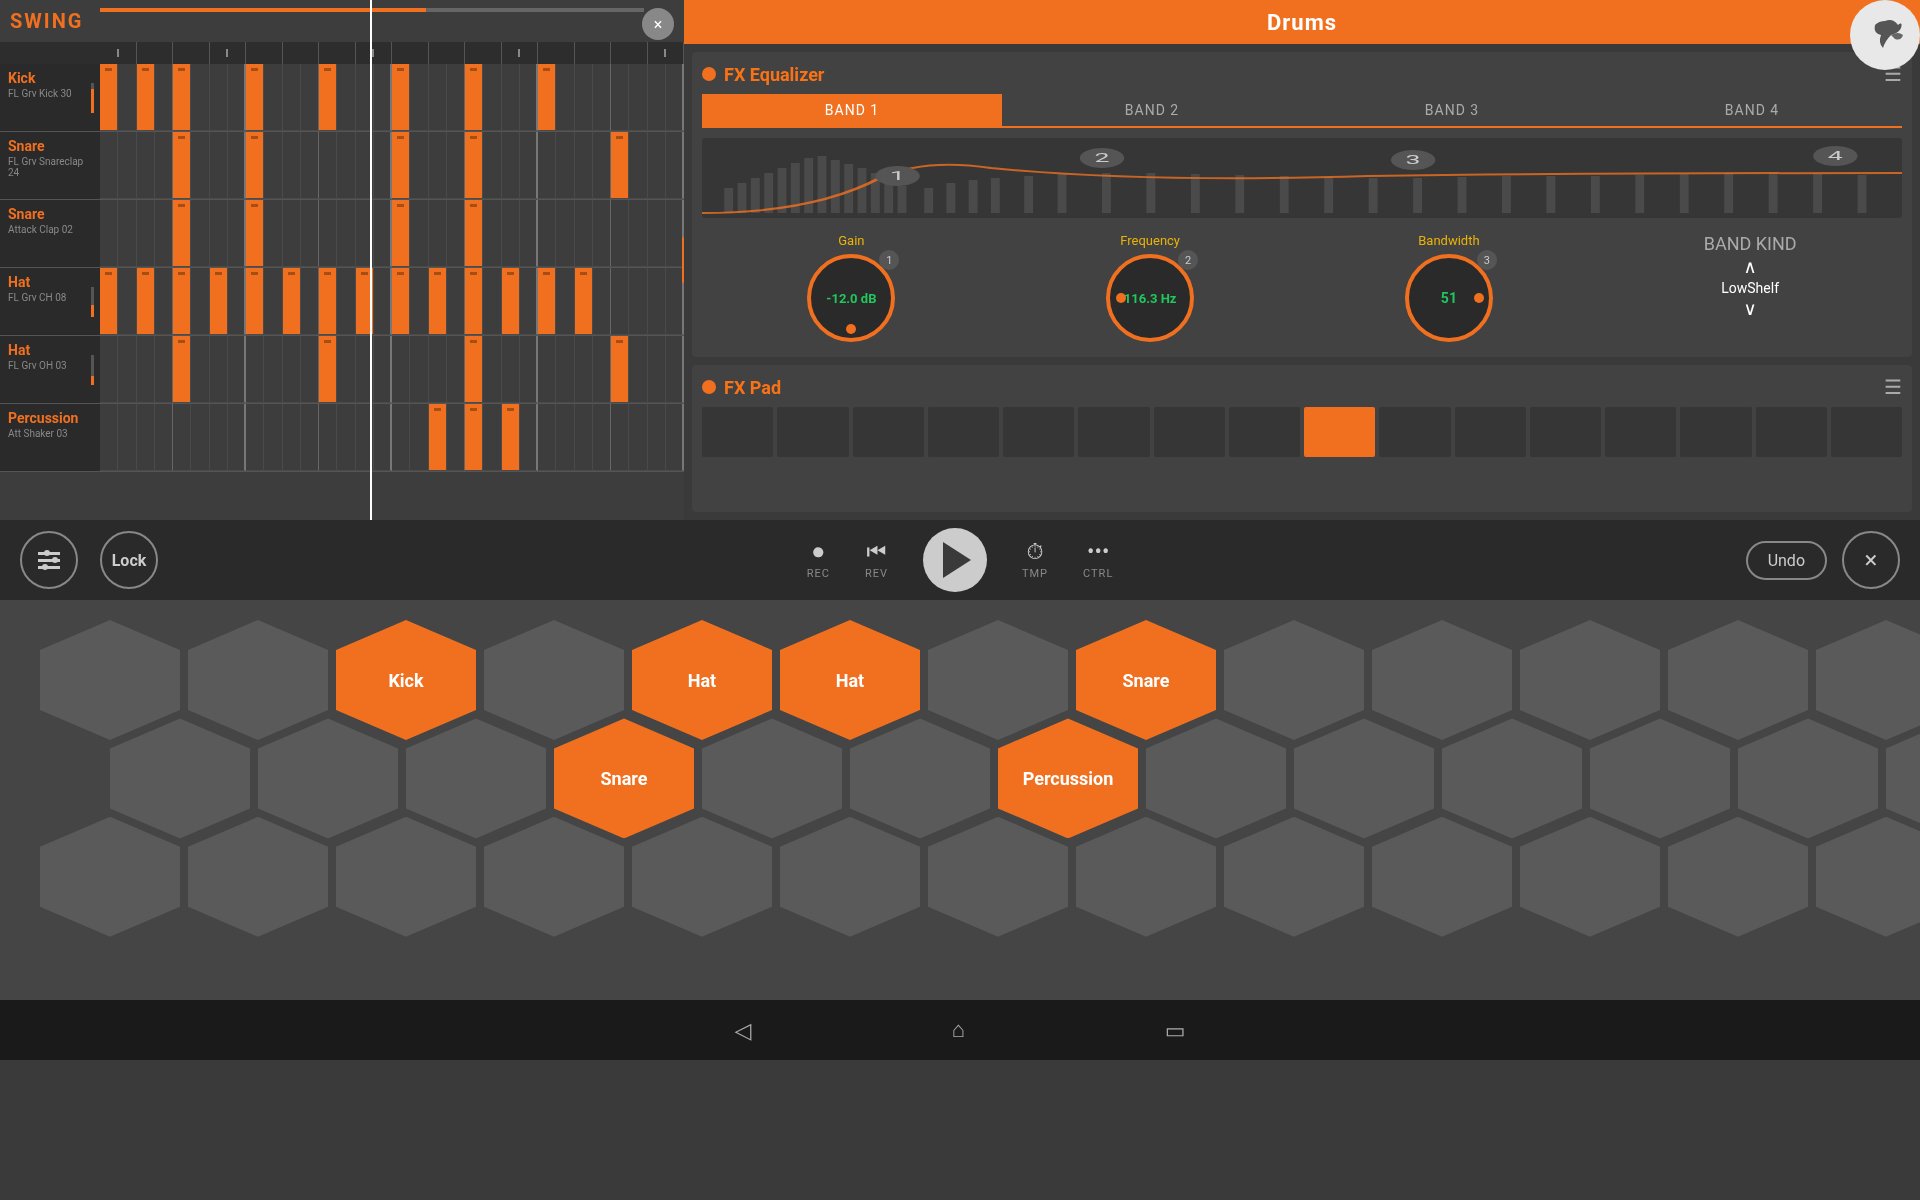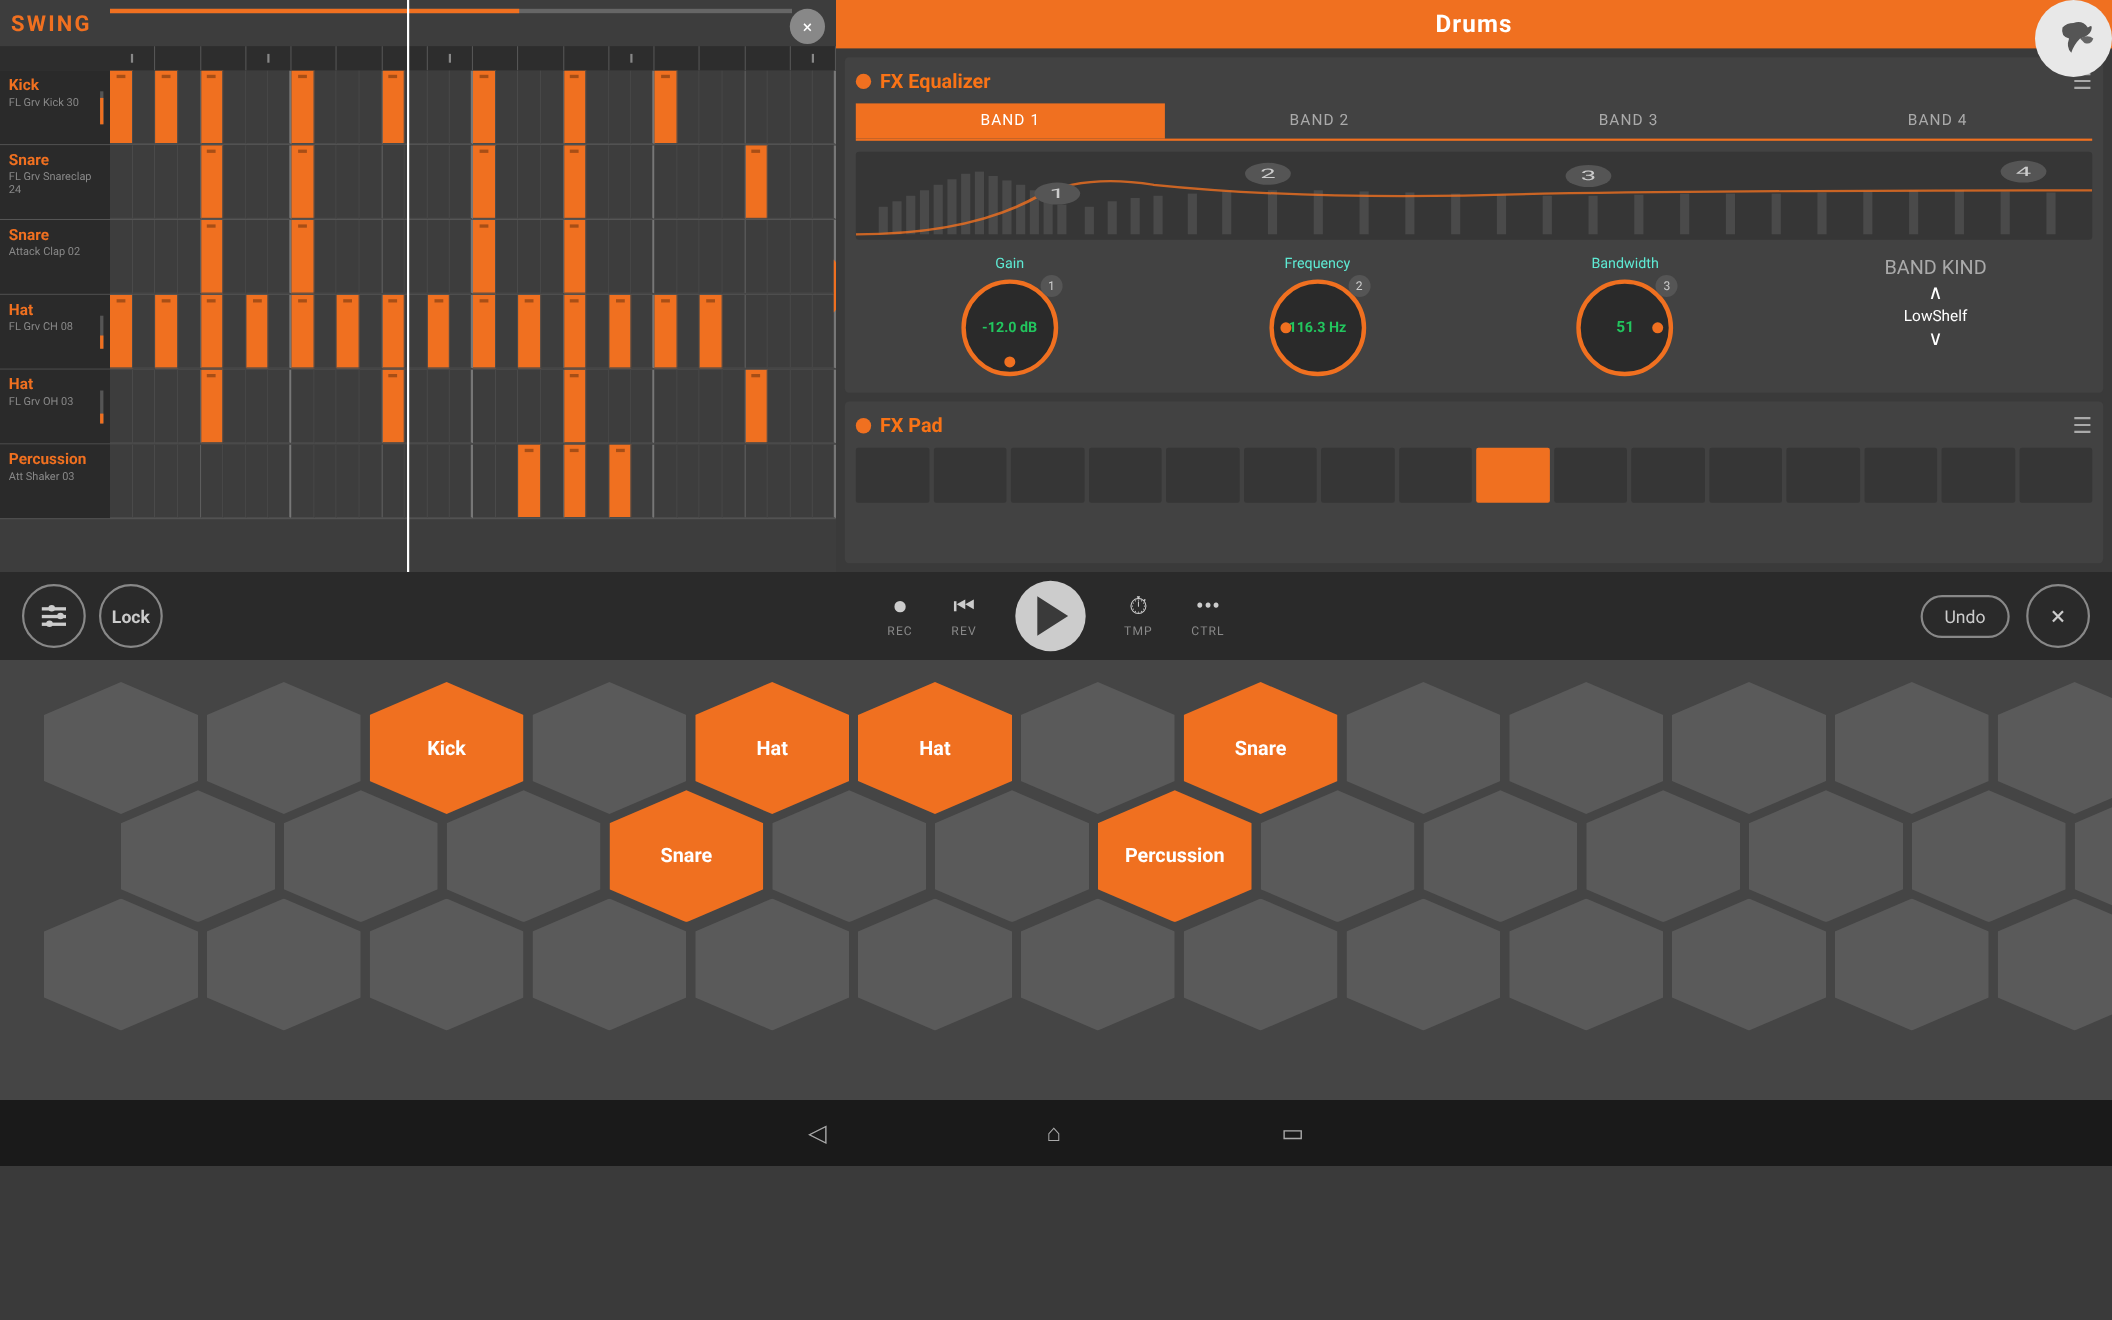--- a/index.html
+++ b/index.html
@@ -15,21 +15,21 @@
     
     .top-section {
       display: flex;
       width: 1920px;
       height: 520px;
       position: relative;
     }
 
     
     .sequencer {
-      width: 760px;
+      width: 684px;
       height: 520px;
       background: #3d3d3d;
       position: relative;
       overflow: hidden;
     }
 
     .swing-bar {
       width: 100%;
       height: 42px;
       background: #3d3d3d;
@@ -321,21 +321,21 @@
     }
 
     .knob-container {
       display: flex;
       flex-direction: column;
       align-items: center;
       gap: 6px;
     }
 
     .knob-label-top {
-      color: #5eead4;
+      color: #eab308;
       font-size: 13px;
       text-align: right;
     }
 
     .knob {
       width: 80px;
       height: 80px;
       border-radius: 50%;
       border: 4px solid #f07020;
       display: flex;
@@ -442,21 +442,21 @@
       justify-content: center;
       position: relative;
       z-index: 10;
     }
 
     .transport-left {
       position: absolute;
       left: 20px;
       display: flex;
       align-items: center;
-      gap: 12px;
+      gap: 22px;
     }
 
     .mixer-btn {
       width: 58px;
       height: 58px;
       border-radius: 50%;
       border: 2px solid #888;
       display: flex;
       align-items: center;
       justify-content: center;

